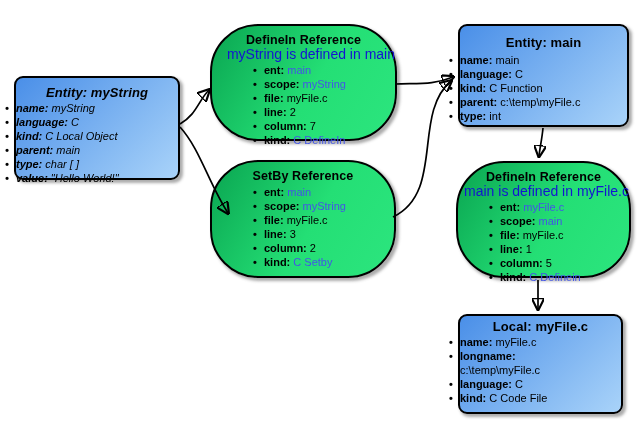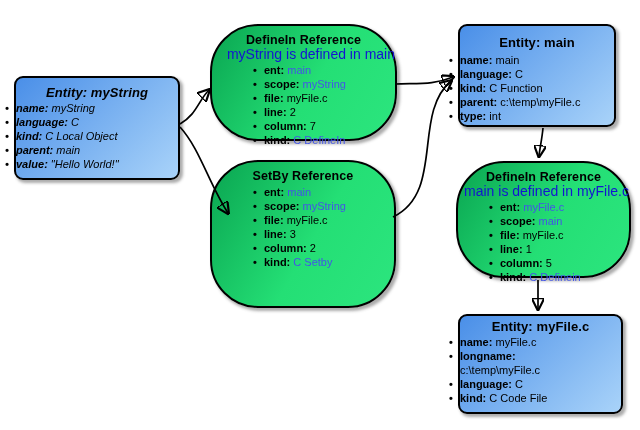--- a/index.html
+++ b/index.html
@@ -63,50 +63,51 @@
     <path d="M 538 280 L 538 309" marker-end="url(#arrow)"></path>
   </svg>
 
   <div class="node entity" style="left:14px;top:76px;width:166px;height:104px;font-style:italic;">
     <div class="node-title">Entity: myString</div>
     <ul class="fields">
         <li><span class="lbl">name:</span> <span class="val">myString</span></li>
         <li><span class="lbl">language:</span> <span class="val">C</span></li>
         <li><span class="lbl">kind:</span> <span class="val">C Local Object</span></li>
         <li><span class="lbl">parent:</span> <span class="val">main</span></li>
+        <li><span class="lbl">type:</span> <span class="val">char [ ]</span></li>
         <li><span class="lbl">value:</span> <span class="val">"Hello World!"</span></li>
       </ul>
   </div>
 
   <div class="node reference" style="left:210px;top:24px;width:187px;height:117px;">
     <div class="node-title">DefineIn Reference</div>
     <div class="node-subtitle">myString is defined in main</div>
     <ul class="fields">
         <li><span class="lbl">ent:</span> <span class="val blue">main</span></li>
         <li><span class="lbl">scope:</span> <span class="val blue">myString</span></li>
         <li><span class="lbl">file:</span> <span class="val">myFile.c</span></li>
         <li><span class="lbl">line:</span> <span class="val">2</span></li>
         <li><span class="lbl">column:</span> <span class="val">7</span></li>
         <li><span class="lbl">kind:</span> <span class="val blue">C DefineIn</span></li>
       </ul>
   </div>
 
-  <div class="node reference" style="left:210px;top:160px;width:186px;height:148px;">
+  <div class="node reference" style="left:210px;top:160px;width:186px;height:118px;">
     <div class="node-title">SetBy Reference</div>
     <ul class="fields">
         <li><span class="lbl">ent:</span> <span class="val blue">main</span></li>
         <li><span class="lbl">scope:</span> <span class="val blue">myString</span></li>
         <li><span class="lbl">file:</span> <span class="val">myFile.c</span></li>
         <li><span class="lbl">line:</span> <span class="val">3</span></li>
         <li><span class="lbl">column:</span> <span class="val">2</span></li>
         <li><span class="lbl">kind:</span> <span class="val blue">C Setby</span></li>
       </ul>
   </div>
 
-  <div class="node entity" style="left:458px;top:24px;width:158px;height:103px;">
+  <div class="node entity" style="left:458px;top:24px;width:171px;height:103px;">
     <div class="node-title" style="padding-top:9px;">Entity: main</div>
     <ul class="fields" style="margin-top:3px;">
         <li><span class="lbl">name:</span> <span class="val">main</span></li>
         <li><span class="lbl">language:</span> <span class="val">C</span></li>
         <li><span class="lbl">kind:</span> <span class="val">C Function</span></li>
         <li><span class="lbl">parent:</span> <span class="val">c:\temp\myFile.c</span></li>
         <li><span class="lbl">type:</span> <span class="val">int</span></li>
       </ul>
   </div>
 
@@ -117,21 +118,21 @@
         <li><span class="lbl">ent:</span> <span class="val blue">myFile.c</span></li>
         <li><span class="lbl">scope:</span> <span class="val blue">main</span></li>
         <li><span class="lbl">file:</span> <span class="val">myFile.c</span></li>
         <li><span class="lbl">line:</span> <span class="val">1</span></li>
         <li><span class="lbl">column:</span> <span class="val">5</span></li>
         <li><span class="lbl">kind:</span> <span class="val blue">C Definein</span></li>
       </ul>
   </div>
 
   <div class="node entity" style="left:458px;top:314px;width:165px;height:100px;">
-    <div class="node-title" style="padding-top:3px;">Entity: myFile.c</div>
+    <div class="node-title" style="padding-top:3px;">Local: myFile.c</div>
     <ul class="fields">
         <li><span class="lbl">name:</span> <span class="val">myFile.c</span></li>
         <li><span class="lbl">longname:</span> <span class="val"></span><div class="wrapline">c:\temp\myFile.c</div></li>
         <li><span class="lbl">language:</span> <span class="val">C</span></li>
         <li><span class="lbl">kind:</span> <span class="val">C Code File</span></li>
       </ul>
   </div>
 
 </div>
 

